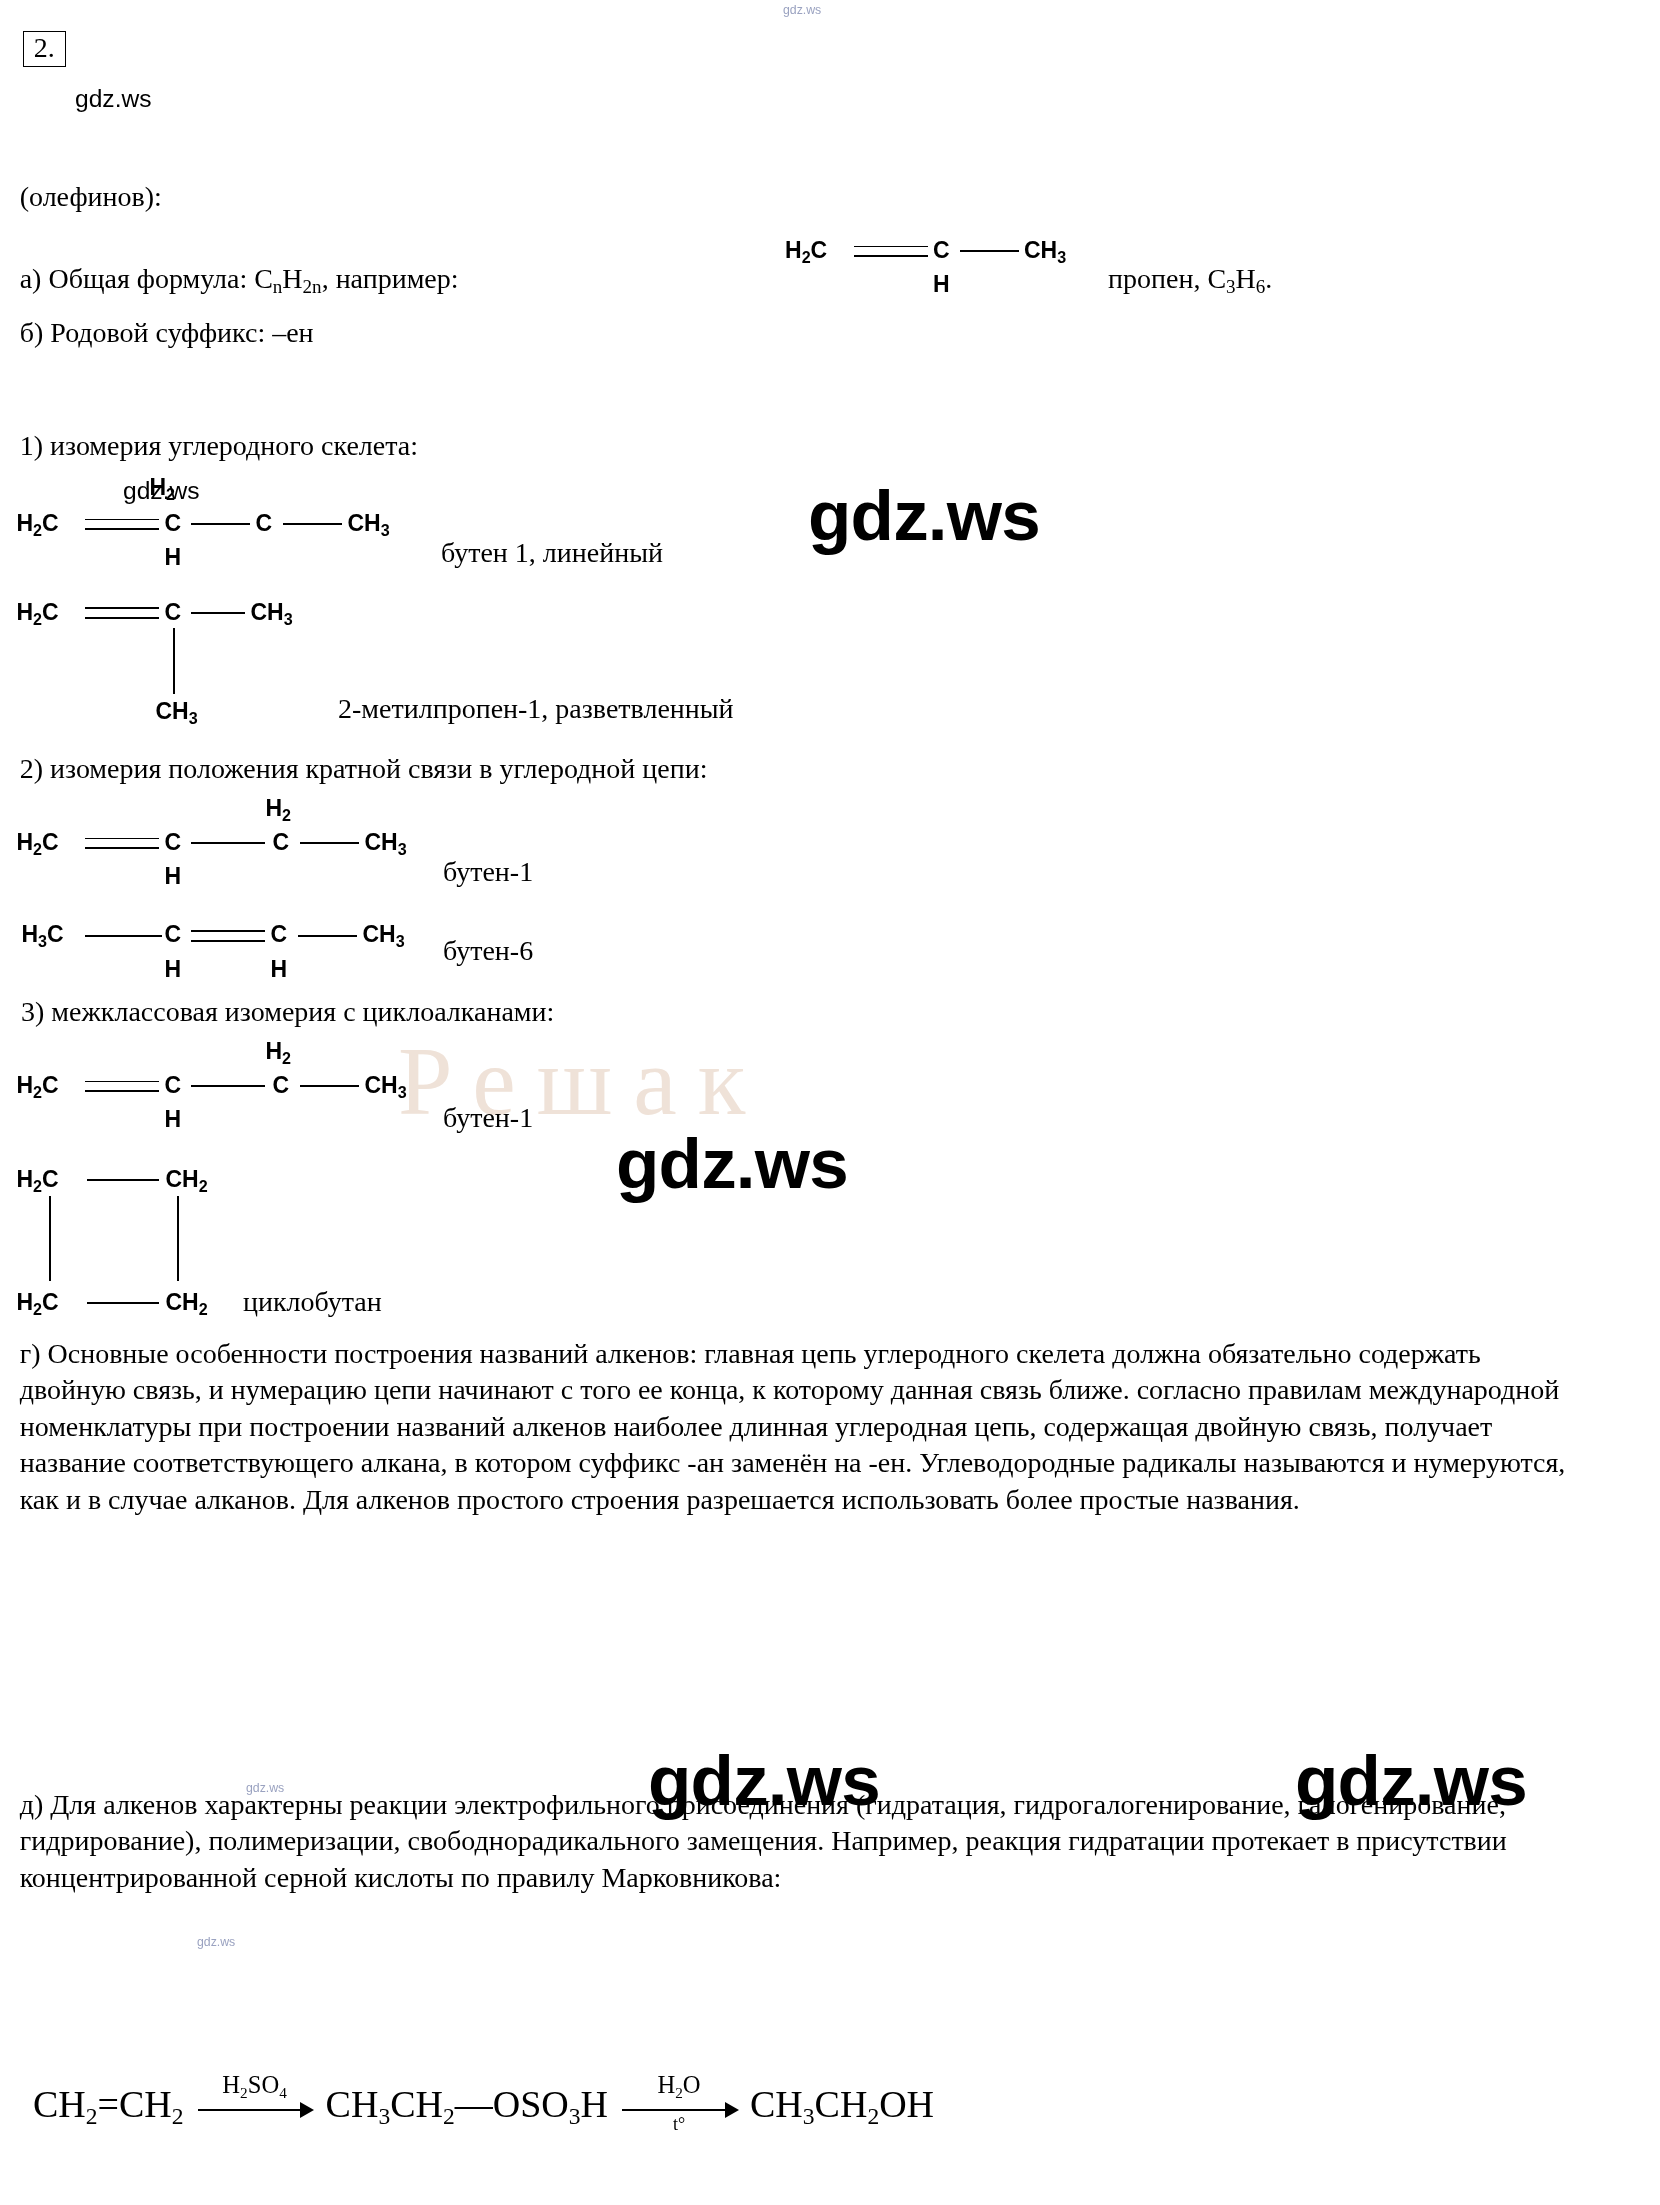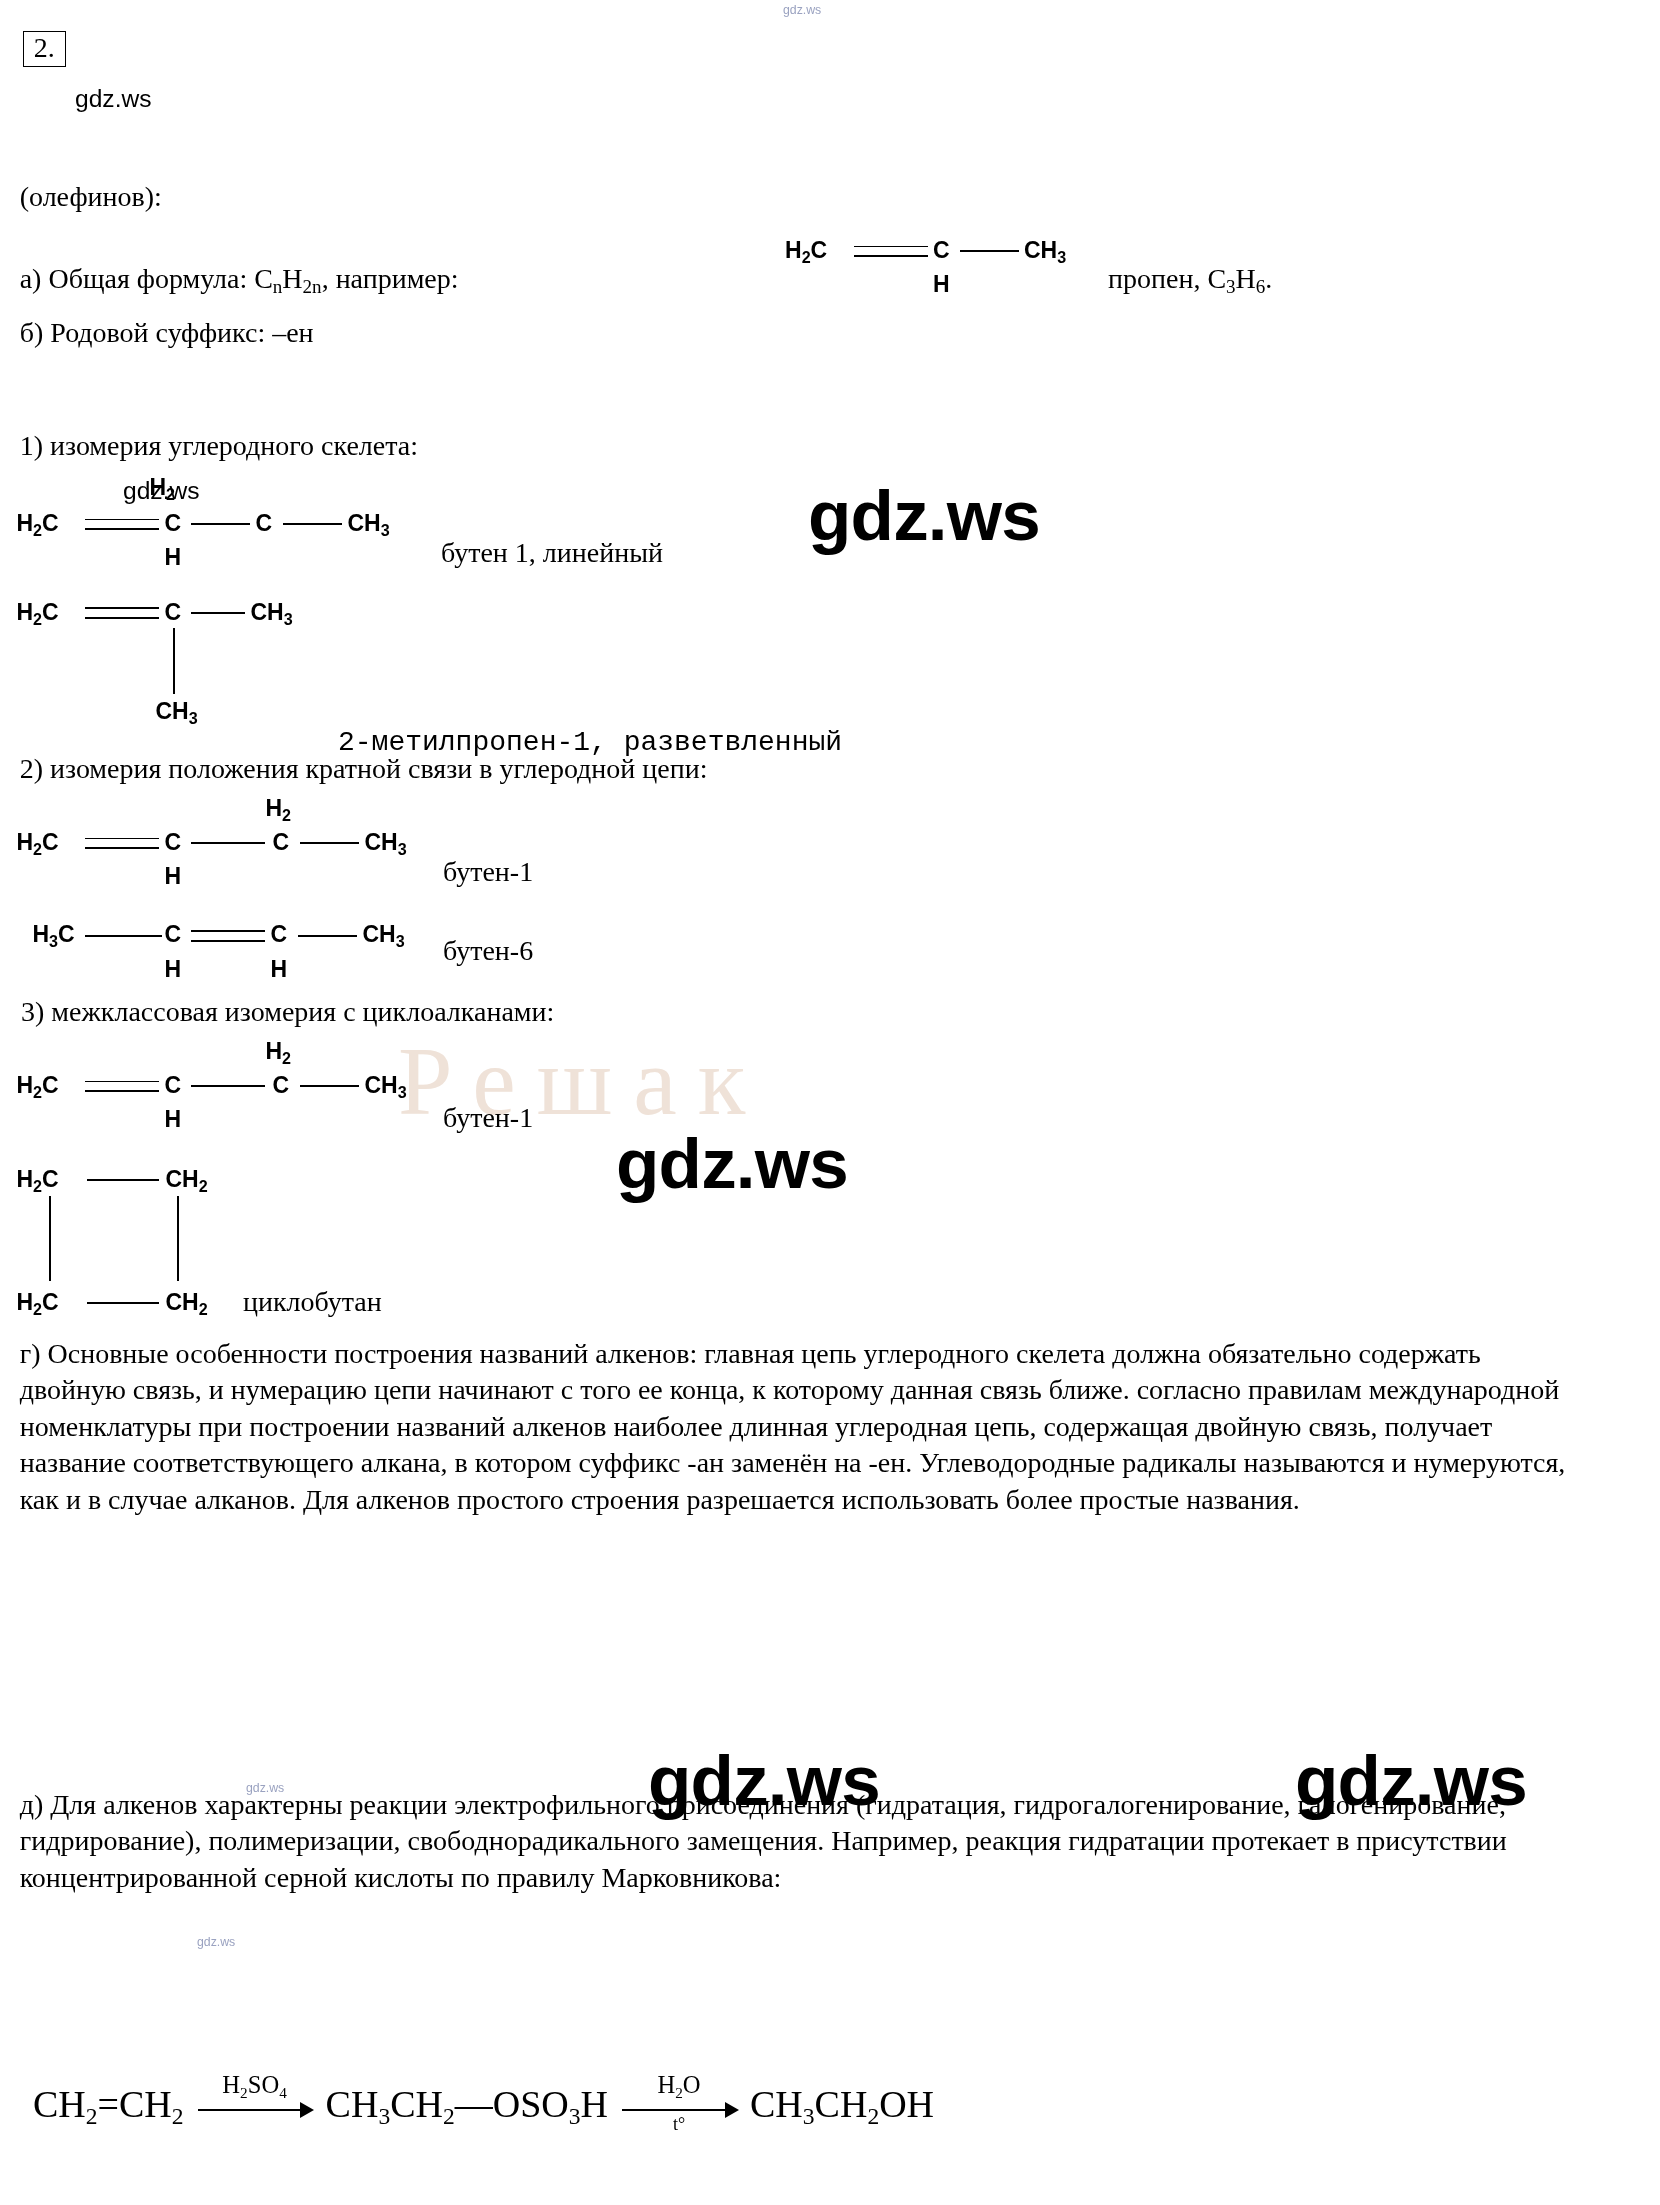--- a/index.html
+++ b/index.html
@@ -196,40 +196,40 @@
   <div class="struct" style="left:16.4px;top:589px;width:344px;height:148px;">
     <div class="atom" style="left:0px;top:11.5px;">H<sub>2</sub>C</div>
     <div class="bond-h" style="left:69px;top:18px;width:74px;"></div>
     <div class="bond-h" style="left:69px;top:28px;width:74px;"></div>
     <div class="atom" style="left:148px;top:11.5px;">C</div>
     <div class="bond-h" style="left:175px;top:23px;width:54px;"></div>
     <div class="atom" style="left:234px;top:11.5px;">CH<sub>3</sub></div>
     <div class="bond-v" style="left:157px;top:39px;height:66px;"></div>
     <div class="atom" style="left:139px;top:111px;">CH<sub>3</sub></div>
   </div>
-  <div class="txt" style="left:338px;top:725px;font-family:Liberation Mono, monospace;">2-метилпропен-1, разветвленный</div>
+  <div class="txt" style="left:338px;top:691px;">2-метилпропен-1, разветвленный</div>
 
   <div class="txt" style="left:19.7px;top:751px;">2) изомерия положения кратной связи в углеродной цепи:</div>
 
   <div class="struct" style="left:16.4px;top:808px;width:443px;height:82px;">
     <div class="atom" style="left:0px;top:23px;">H<sub>2</sub>C</div>
     <div class="bond-h" style="left:69px;top:29.5px;width:74px;"></div>
     <div class="bond-h" style="left:69px;top:39px;width:74px;"></div>
     <div class="atom" style="left:148px;top:23px;">C</div>
     <div class="atom" style="left:148px;top:57px;">H</div>
     <div class="bond-h" style="left:175px;top:34px;width:74px;"></div>
     <div class="atom" style="left:249px;top:-11.5px;">H<sub>2</sub></div>
     <div class="atom" style="left:256px;top:23px;">C</div>
     <div class="bond-h" style="left:284px;top:34px;width:59px;"></div>
     <div class="atom" style="left:348px;top:23px;">CH<sub>3</sub></div>
   </div>
   <div class="txt" style="left:443px;top:854px;">бутен-1</div>
 
   <div class="struct" style="left:16.4px;top:907px;width:443px;height:82px;">
-    <div class="atom" style="left:16px;top:16.4px;">H<sub>3</sub>C</div>
+    <div class="atom" style="left:5px;top:16.4px;">H<sub>3</sub>C</div>
     <div class="bond-h" style="left:69px;top:28px;width:77px;"></div>
     <div class="atom" style="left:148px;top:16.4px;">C</div>
     <div class="atom" style="left:148px;top:51px;">H</div>
     <div class="bond-h" style="left:175px;top:23px;width:74px;"></div>
     <div class="bond-h" style="left:175px;top:33px;width:74px;"></div>
     <div class="atom" style="left:254px;top:16.4px;">C</div>
     <div class="atom" style="left:254px;top:51px;">H</div>
     <div class="bond-h" style="left:282px;top:28px;width:59px;"></div>
     <div class="atom" style="left:346px;top:16.4px;">CH<sub>3</sub></div>
   </div>

